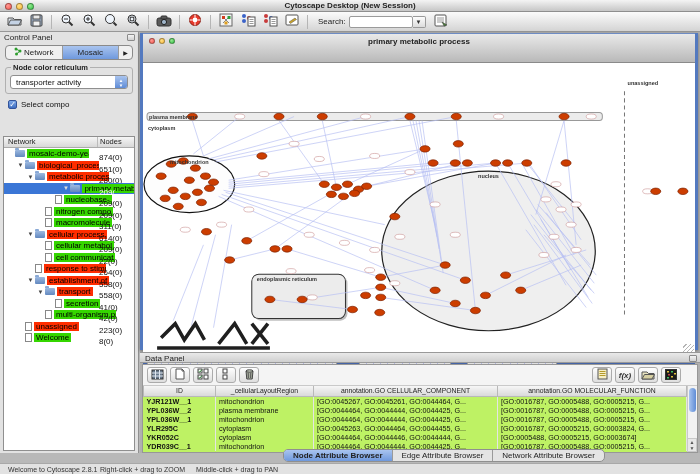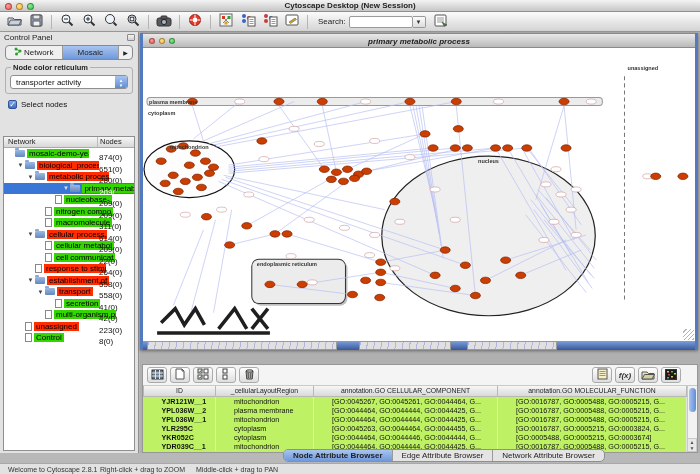--- a/index.html
+++ b/index.html
@@ -55,41 +55,41 @@
   .ticon.file{width:7px;height:9px;background:#fff;border:1px solid #888;}
   .tlabel{padding:0 2px;color:#000;overflow:hidden;max-width:62px;}
   .tlabel.green{background:#35d600;}
   .tlabel.red{background:#ff2d00;}
   .tcount{position:absolute;left:95px;color:#111;margin-top:8px;}
   .trow.sel .tcount{color:#fff;}
 
   
   .desktop{position:absolute;left:140px;top:32px;right:0;bottom:21px;background:#b0b0b0;}
   .netwin{position:absolute;left:0;top:1px;width:558px;height:317px;border-left:3px solid #5379bf;border-right:3px solid #5379bf;box-shadow:0 1px 3px rgba(0,0,0,.4);}
-  .netwin .wtitle{position:relative;height:15px;background:linear-gradient(#e9e9e9,#b9b9b9);border-top:1px solid #6e8cc4;border-bottom:1px solid #8a8a8a;font-style:italic;}
+  .netwin .wtitle{position:relative;height:30px;background:linear-gradient(#e9e9e9,#b9b9b9);border-top:1px solid #6e8cc4;border-bottom:1px solid #8a8a8a;}
   .netwin .wtitle .title{position:absolute;left:0;right:0;text-align:center;font-size:8px;font-weight:bold;color:#222;line-height:15px;}
   .wdots{position:absolute;left:6px;top:4px;display:flex;gap:4px;}
   .wdots .dot{width:6px;height:6px;}
   .canvas{position:relative;width:552px;height:293px;background:#fff;overflow:hidden;}
   .canvas svg{display:block;}
   .grip{position:absolute;right:1px;bottom:1px;width:11px;height:11px;background:repeating-linear-gradient(135deg,transparent,transparent 2px,#b5b5b5 2px,#b5b5b5 3px);}
   .blubar{position:relative;height:9px;background:linear-gradient(#7d9fd9,#39589c);}
   .mini{position:absolute;top:0;height:9px;background:#e0e0e0;border:1px solid #9a9a9a;background-image:repeating-linear-gradient(100deg,rgba(120,130,220,.45) 0 1px,transparent 1px 7px);}
 
   
   .dpanel{position:absolute;left:0;top:320px;width:560px;height:101px;}
   .dhead{position:relative;height:11px;background:linear-gradient(#e9e9e9,#cfcfcf);border-top:1px solid #999;border-bottom:1px solid #999;font-size:8px;color:#222;padding:1px 0 0 5px;}
   .dbody{position:absolute;left:2px;right:2px;top:12px;bottom:0;background:#bef264;border:1px solid #979797;}
   .dtoolbar{display:flex;align-items:center;height:21px;border-bottom:1px solid #c9c9c9;padding:0 4px;gap:3px;background:#f4f4f4;}
   .dbtn{width:20px;height:16px;border:1px solid #ababab;border-radius:3px;background:linear-gradient(#fefefe,#dedede);display:flex;align-items:center;justify-content:center;}
   .dspacer{flex:1;}
   .fxtxt{font-size:8px;font-style:italic;font-weight:bold;color:#333;}
   table.grid{border-collapse:collapse;width:calc(100% - 10px);table-layout:fixed;}
   table.grid th{height:10px;background:linear-gradient(#f6f6f6,#d9d9d9);border:1px solid #b8b8b8;border-top:none;font-size:6.8px;font-weight:normal;color:#222;overflow:hidden;white-space:nowrap;}
-  table.grid td{height:9px;font-size:7.2px;color:#111;border-right:1px solid #e4e4e4;padding:0 18px;overflow:hidden;white-space:nowrap;}
+  table.grid td{height:9px;font-size:7.2px;color:#111;border-right:1px solid #e4e4e4;padding:0 3px;overflow:hidden;white-space:nowrap;}
   table.grid td.idc{font-weight:bold;}
   .vscroll{position:absolute;right:0;top:21px;bottom:0;width:10px;border-left:1px solid #c9c9c9;background:#f2f2f2;}
   .vthumb{position:absolute;left:1px;top:2px;width:7px;height:24px;border-radius:4px;background:linear-gradient(90deg,#a8c4ef,#5f8cd6);}
   .varrows{position:absolute;right:0;bottom:0;width:10px;font-size:5px;line-height:6px;text-align:center;color:#555;background:#e8e8e8;border:1px solid #c9c9c9;}
 
   
   .attrtabs{position:absolute;left:283px;top:449px;display:flex;height:13px;border:1px solid #8f8f8f;border-radius:5px;overflow:hidden;background:#e4e4e4;z-index:5;}
   .attrtabs .t{display:flex;align-items:center;padding:0 9px;font-size:8px;color:#222;border-right:1px solid #9a9a9a;}
   .attrtabs .t:last-child{border-right:none;}
   .attrtabs .t.on{background:linear-gradient(#a9c4ef,#6f99dd);font-weight:bold;}
@@ -258,21 +258,21 @@
     </div>
     <div class="gbox">
       <span class="legend">Node color reticulum</span>
       <div class="popup">
         <span class="val">transporter activity</span>
         <span class="btn">▲<br>▼</span>
       </div>
     </div>
     <div class="chkrow">
       <span class="chk">✓</span>
-      <span class="chklab">Select nodes</span>
+      <span class="chklab">Select compo</span>
     </div>
     <div class="treebox">
       <div class="treehead">
         <span class="c1">Network</span>
         <span class="c2">Nodes</span>
       </div>
       <div id="tree-rows">
           <div class="trow">
             <span class="ind" style="width: 2px;"></span>
             <span class="arr"></span>
@@ -382,21 +382,21 @@
             <span class="ind" style="width: 12px;"></span>
             <span class="arr"></span>
             <span class="ticon file"></span>
             <span class="tlabel red">unassigned</span>
             <span class="tcount">223(0)</span>
           </div>
           <div class="trow">
             <span class="ind" style="width: 12px;"></span>
             <span class="arr"></span>
             <span class="ticon file"></span>
-            <span class="tlabel green">Control</span>
+            <span class="tlabel green">Welcome</span>
             <span class="tcount">8(0)</span>
           </div>
         </div>
     </div>
   </div>
 
   <div class="desktop">
 
     <div class="netwin">
       <div class="wtitle">
@@ -579,20 +579,24 @@
         <div class="grip"></div>
       </div>
       <div class="blubar">
         <div class="mini" style="left:4px;width:190px;"></div>
         <div class="mini" style="left:216px;width:92px;"></div>
         <div class="mini" style="left:324px;width:90px;"></div>
       </div>
     </div>
 
     <div class="dpanel">
+      <div class="dhead">
+        <span>Data Panel</span>
+        <span class="float-ico" style="top:2px;"></span>
+      </div>
       <div class="dbody">
         <div class="dtoolbar">
           <div class="dbtn">
               <span><svg width="13" height="11">
                   <rect x="1" y="1" width="11" height="9" fill="#6a7a8c" stroke="#333"></rect>
                   <line x1="1" y1="4" x2="12" y2="4" stroke="#dfe6ef"></line>
                   <line x1="1" y1="7" x2="12" y2="7" stroke="#dfe6ef"></line>
                   <line x1="4.5" y1="1" x2="4.5" y2="10" stroke="#dfe6ef"></line>
                   <line x1="8.5" y1="1" x2="8.5" y2="10" stroke="#dfe6ef"></line>
                 </svg></span>

